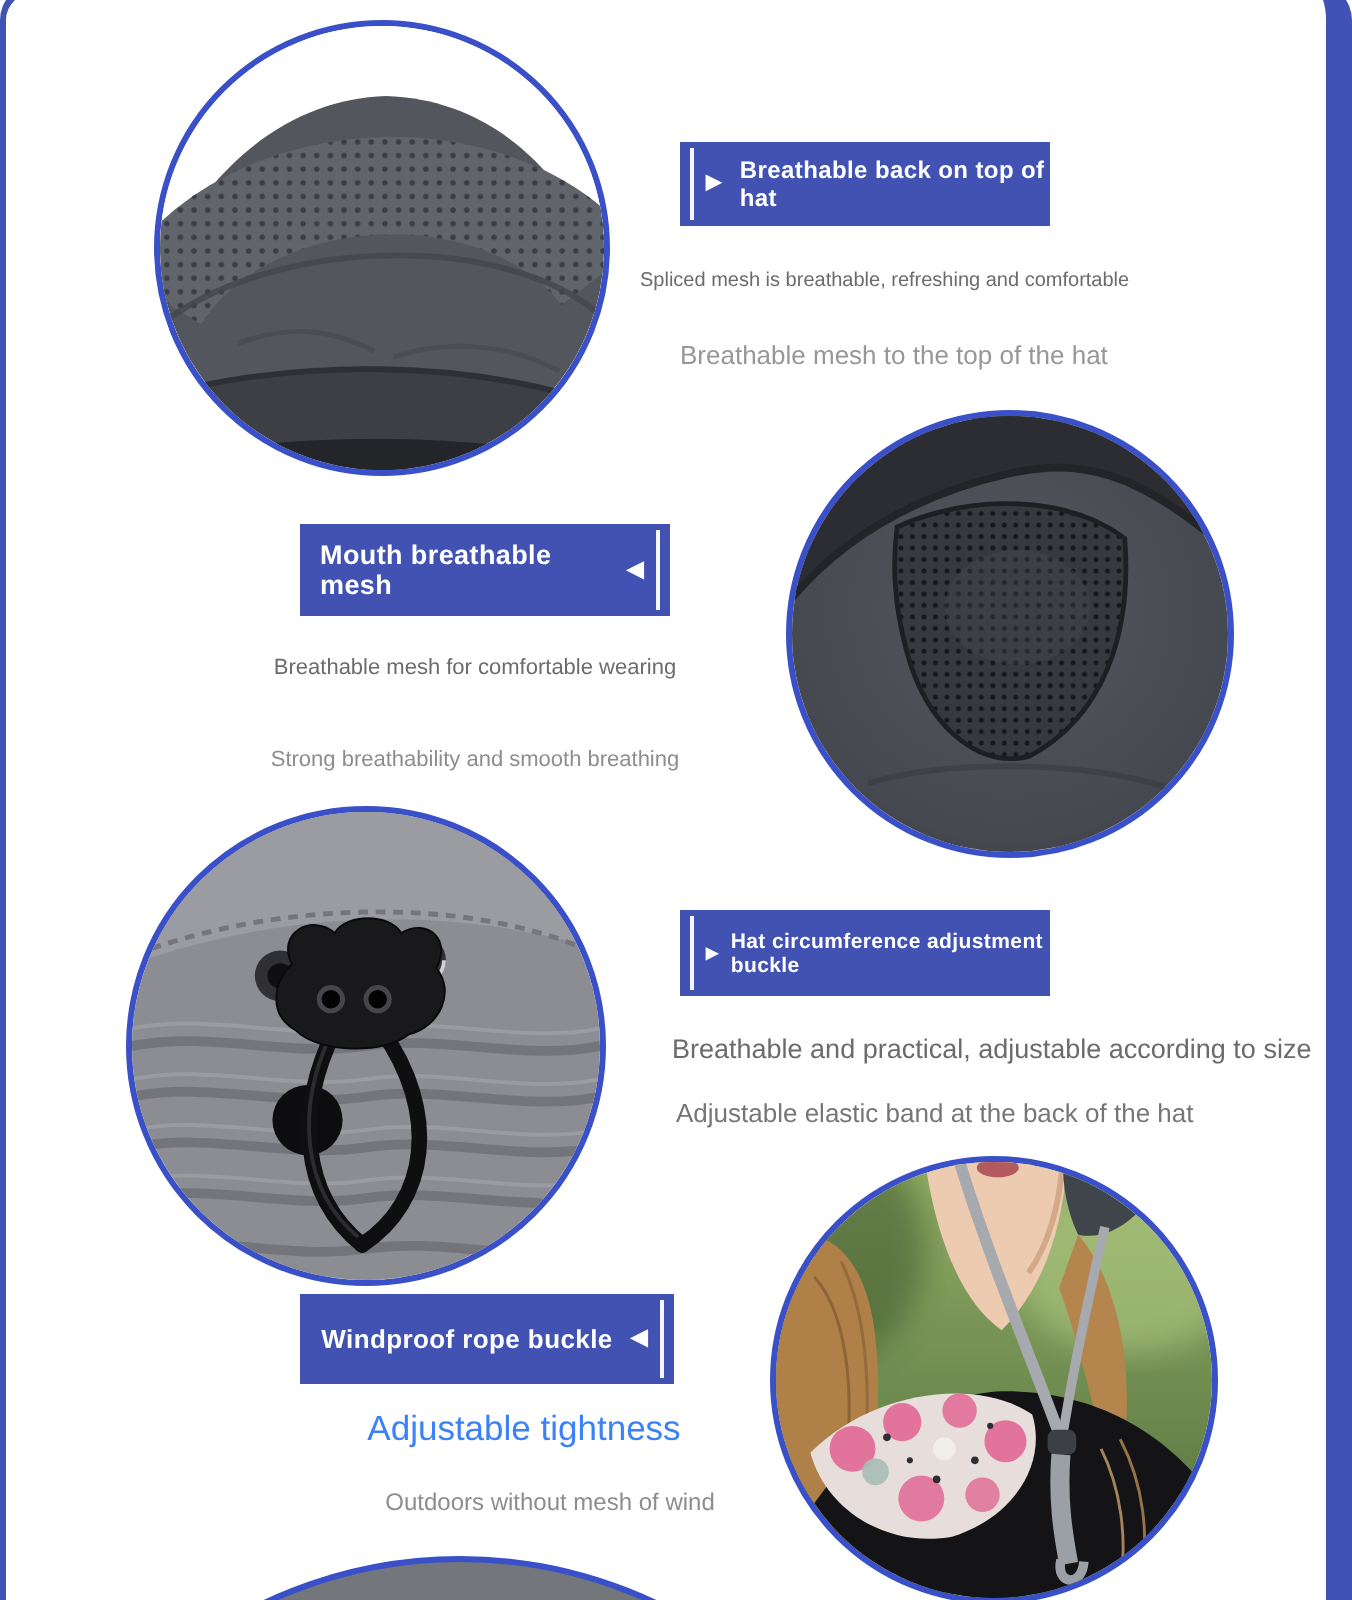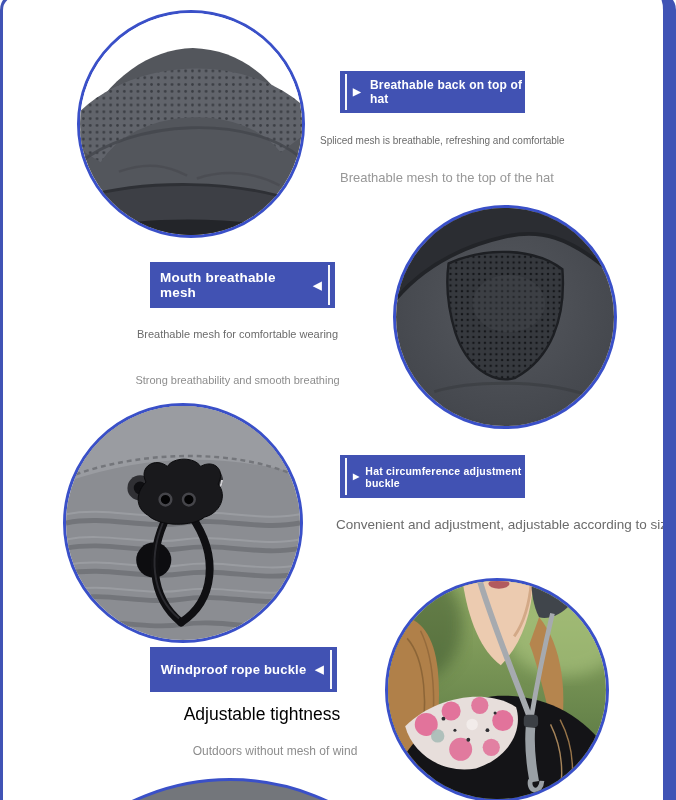--- a/index.html
+++ b/index.html
@@ -56,21 +56,21 @@
   .bn3 .tri{font-size:8px;margin-right:6px;}
   .bn4{left:150px;top:647px;width:187px;height:45px;font-size:13px;}
   
   .desc{position:absolute;color:var(--text-primary);white-space:nowrap;}
   .d1p{left:320px;top:135px;font-size:10px;}
   .d1s{left:340px;top:170px;font-size:13px;color:var(--text-secondary);}
   .d2p{left:105px;top:328px;width:265px;text-align:center;font-size:11px;}
   .d2s{left:105px;top:362px;width:265px;text-align:center;font-size:11px;color:#8d8d8d;margin-top:12px;}
   .d3p{left:336px;top:517px;font-size:13.5px;}
   .d3s{left:338px;top:549px;font-size:13px;color:#767676;}
-  .d4p{left:150px;top:704px;width:224px;text-align:center;font-size:17.5px;color:#000000;}
+  .d4p{left:150px;top:704px;width:224px;text-align:center;font-size:17.5px;color:#3b82f6;}
   .d4s{left:163px;top:744px;width:224px;text-align:center;font-size:12px;color:#8d8d8d;}
 </style>
 </head>
 <body>
 
 <div id="canvas">
 
   <div class="photo ph1">
     <svg viewBox="0 0 228 228">
       <defs>
@@ -167,21 +167,22 @@
         <circle cx="126" cy="96" r="6" fill="#030304" stroke="#45454a" stroke-width="2.5"></circle>
       </g>
     </svg>
   </div>
 
   <div class="banner b-right bn3">
     <span class="vline"></span>
     <span class="tri">▶</span>
     <span class="label">Hat circumference adjustment buckle</span>
   </div>
-  <div class="desc d3p">Convenient and adjustment, adjustable according to size</div>
+  <div class="desc d3p">Breathable and practical, adjustable according to size</div>
+  <div class="desc d3s">Adjustable elastic band at the back of the hat</div>
 
   <div class="banner b-left bn4">
     <span class="label">Windproof rope buckle</span>
     <span class="tri">◀</span>
     <span class="vline"></span>
   </div>
   <div class="desc d4p">Adjustable tightness</div>
   <div class="desc d4s">Outdoors without mesh of wind</div>
 
   <div class="photo ph4">

